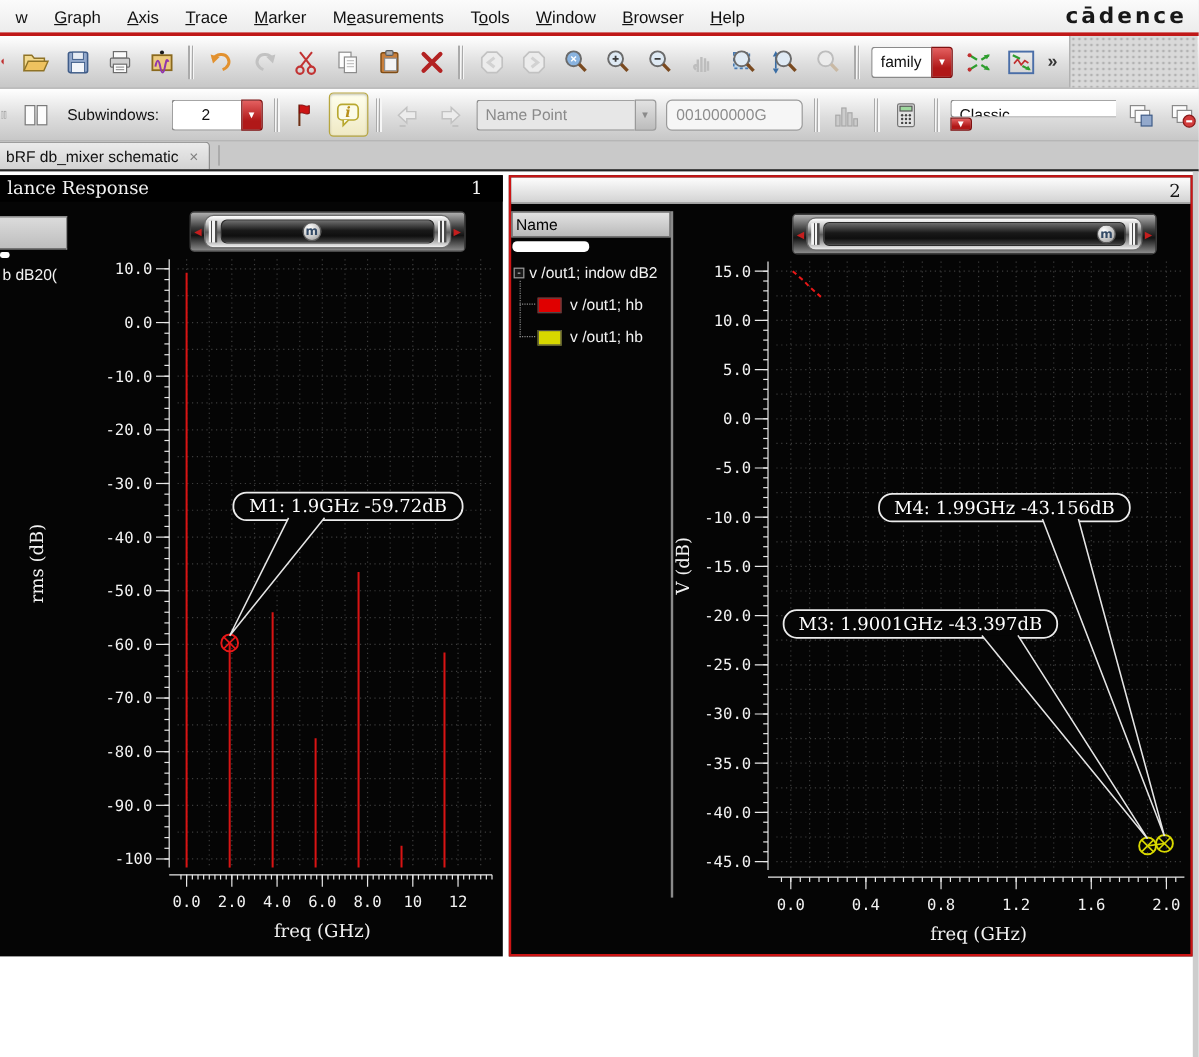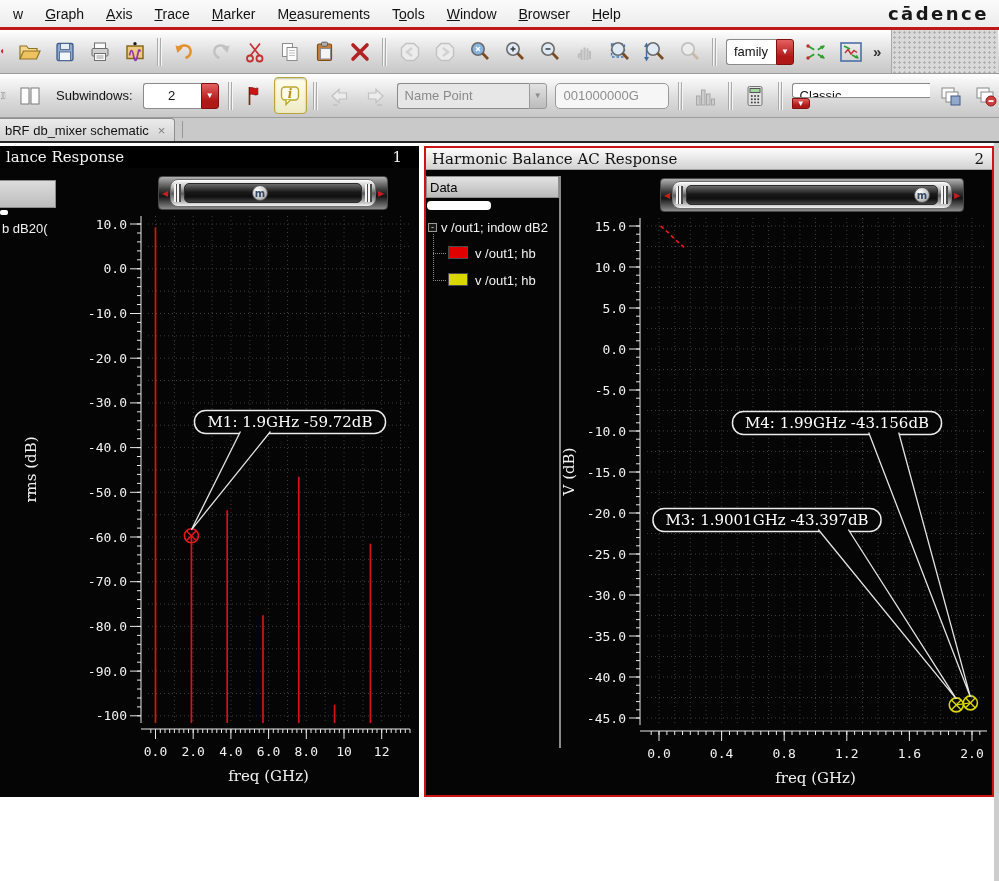--- a/index.html
+++ b/index.html
@@ -63,21 +63,21 @@
   .lg1-blob{position:absolute;left:0;top:64px;width:8px;height:5px;background:#fff;border-radius:2px;z-index:3}
   .lg1-item{position:absolute;left:2px;top:75px;font-size:13px;color:#f2f2f2;white-space:nowrap;z-index:3}
 
   
   .lg-head{position:absolute;left:0;top:28px;width:133px;height:22px;background:linear-gradient(#e3e3e3,#b9b9b9);border:1px solid #8e8e8e;font-size:13px;color:#000;padding:3px 0 0 3px;z-index:3}
   .lg-split{position:absolute;left:133px;top:28px;width:2px;height:572px;background:#8a8a8a;z-index:3}
   .lg-blob{position:absolute;left:1px;top:53px;width:64px;height:9px;background:#fff;border-radius:4px;z-index:3}
   .lg-parent{position:absolute;left:2px;top:72px;display:flex;align-items:center;font-size:13px;color:#f2f2f2;white-space:nowrap;z-index:3}
   .lg-exp{display:inline-block;width:9px;height:9px;line-height:7px;font-size:9px;text-align:center;color:#ddd;border:1px solid #9a9a9a;background:#1a1a1a;margin-right:4px;flex:0 0 auto}
   .lg-tree{position:absolute;left:7px;top:86px;width:1px;height:47px;border-left:1px dotted #8a8a8a;z-index:3}
-  .lg-child{position:absolute;left:22px;display:flex;align-items:flex-start;font-size:13px;color:#f2f2f2;white-space:nowrap;z-index:3}
+  .lg-child{position:absolute;left:22px;display:flex;align-items:flex-end;font-size:13px;color:#f2f2f2;white-space:nowrap;z-index:3}
   .lg-child::before{content:"";position:absolute;left:-15px;top:7px;width:13px;border-top:1px dotted #8a8a8a}
   .lg-child.c1{top:98px}
   .lg-child.c2{top:125px}
   .swatch{display:inline-block;width:20px;height:13px;border:1px solid #4a4a4a;margin-right:7px;flex:0 0 auto}
 
   
   .grid{stroke:#3d3d3d;stroke-width:1;stroke-dasharray:1 3}
   .axis{stroke:#e8e8e8;stroke-width:1}
   .tick{fill:#f2f2f2;font:13px "DejaVu Sans Mono",monospace}
   .axt{fill:#f2f2f2;font:15px "DejaVu Serif",serif}
@@ -610,35 +610,34 @@
           <line x1="186.5525179856115" y1="384.9587301587302" x2="196.15251798561152" y2="394.5587301587302" stroke="#e81818" stroke-width="1.4"></line>
           <line x1="186.5525179856115" y1="394.5587301587302" x2="196.15251798561152" y2="384.9587301587302" stroke="#e81818" stroke-width="1.4"></line>
           <rect x="194.5" y="264.5" width="191" height="23" rx="11" fill="#050505" stroke="#ececec" stroke-width="1.5"></rect>
           <path d="M 240.47338129496404 285.5 L 191.4 383.8 L 270.47338129496404 285.5" fill="#050505" stroke="#e4e4e4" stroke-width="1.3"></path>
           <text x="290" y="281" text-anchor="middle" class="mkr">M1: 1.9GHz -59.72dB</text>
         </svg>
     </section>
 
     <section class="panel" id="panel2">
       <div class="ptitle lite">
-        <span>Harmonic Balance AC Response</span>
         <span class="pnum">2</span>
       </div>
       <div class="hslider" id="slider2" style="left:234px;top:30px;width:304px">
         <span class="sl-arrow">◀</span>
         <div class="sl-handle">
           <span class="sl-grip"></span>
           <div class="sl-win">
             <span class="sl-badge">m</span>
           </div>
           <span class="sl-grip"></span>
         </div>
         <span class="sl-arrow">▶</span>
       </div>
-      <div class="lg-head">Data</div>
+      <div class="lg-head">Name</div>
       <div class="lg-split"></div>
       <div class="lg-blob"></div>
       <div class="lg-parent">
         <span class="lg-exp">-</span>
         <span>v /out1; indow dB2</span>
       </div>
       <div class="lg-tree"></div>
       <div class="lg-child c1">
         <span class="swatch" id="swatch1" style="background: rgb(224, 0, 0);"></span>
         <span>v /out1; hb</span>

